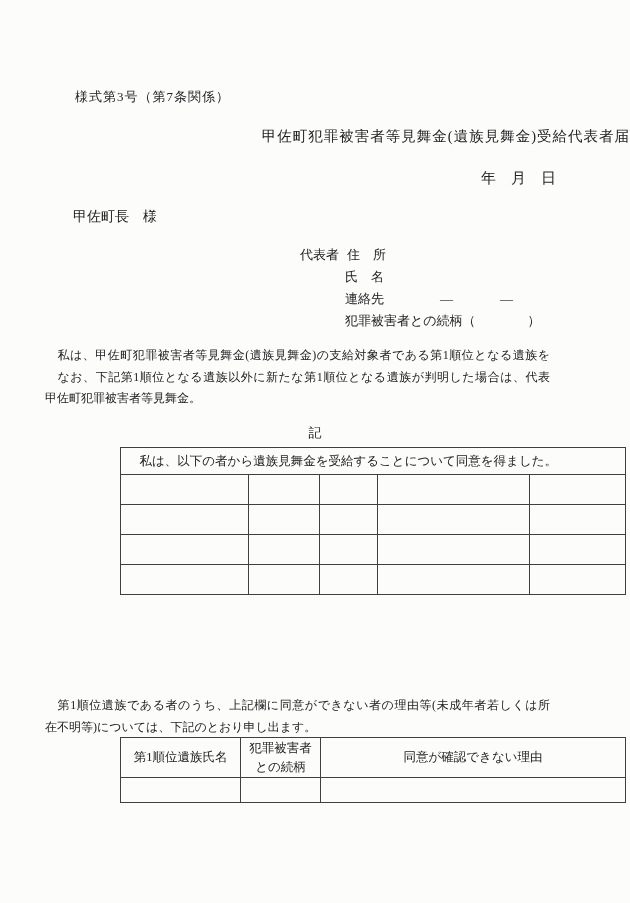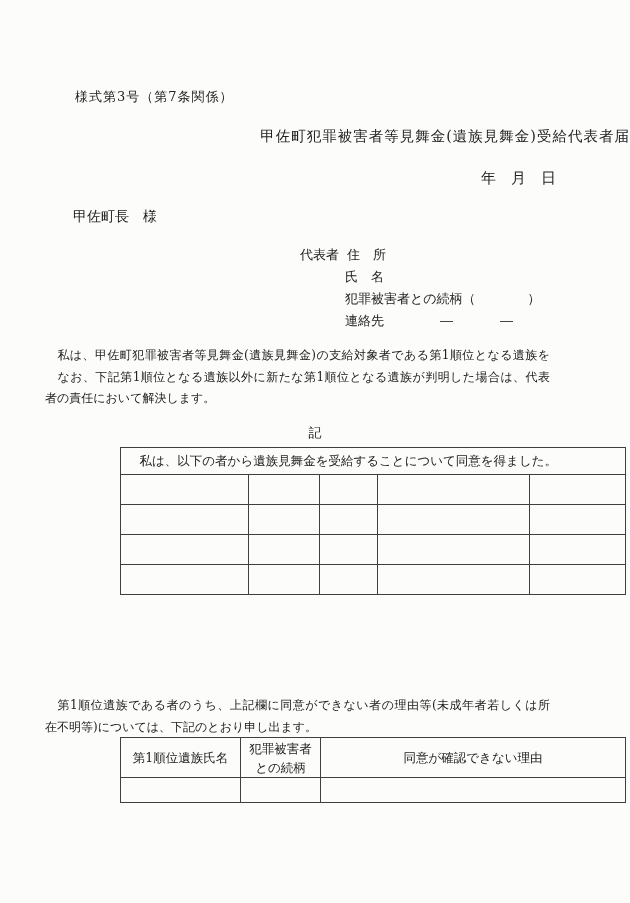--- a/index.html
+++ b/index.html
@@ -2,21 +2,21 @@
 <html lang="ja"><head>
 <meta charset="utf-8">
 <style>
   html,body { margin:0; padding:0; }
   body {
     width:630px; height:903px;
     background:#fcfcfb;
     font-family:"DejaVu Serif","Liberation Serif",serif;
     color:#222222;
   }
-  .page { position:relative; width:630px; height:803px; overflow:hidden; }
+  .page { position:relative; width:630px; height:803px; overflow:hidden;font-family:Liberation Serif, serif; }
 
   .form-number { position:absolute; left:75px; top:88px; font-size:13px; letter-spacing:1px; }
   .doc-title   { position:absolute; left:0; top:127px; width:630px; text-align:right;
                  font-size:14.5px; letter-spacing:1px; }
   .date-line   { position:absolute; right:74px; top:169px; font-size:15px; }
   .addressee   { position:absolute; left:73px; top:208px; font-size:14px; }
 
   .rep-block { position:absolute; left:300px; top:244px; font-size:13px; line-height:22px; }
   .rep-row   { white-space:nowrap; }
   .rep-row.indent { padding-left:45px; }
@@ -61,31 +61,31 @@
   <div class="addressee">甲佐町長　様</div>
 
   <div class="rep-block">
     <div class="rep-row">
       <span>代表者</span><span class="gap"></span><span>住　所</span>
     </div>
     <div class="rep-row indent">
       <span>氏　名</span>
     </div>
     <div class="rep-row indent">
-      <span>犯罪被害者との続柄（　　　　）</span>
+      <span>連絡先</span><span class="dashes">―　　　―</span>
     </div>
     <div class="rep-row indent">
-      <span>連絡先</span><span class="dashes">―　　　―</span>
+      <span>犯罪被害者との続柄（　　　　）</span>
     </div>
   </div>
 
   <div class="para para1">
     <div class="pline jline">　私は、甲佐町犯罪被害者等見舞金(遺族見舞金)の支給対象者である第1順位となる遺族を</div>
     <div class="pline jline">　なお、下記第1順位となる遺族以外に新たな第1順位となる遺族が判明した場合は、代表</div>
-    <div class="pline">者の責任において解決します。</div>
+    <div class="pline">甲佐町犯罪被害者等見舞金。</div>
   </div>
 
   <div class="ki-label">記</div>
 
   <table class="t1">
     <colgroup>
       <col style="width:128px">
         <col style="width:71px">
         <col style="width:58px">
         <col style="width:152px">

